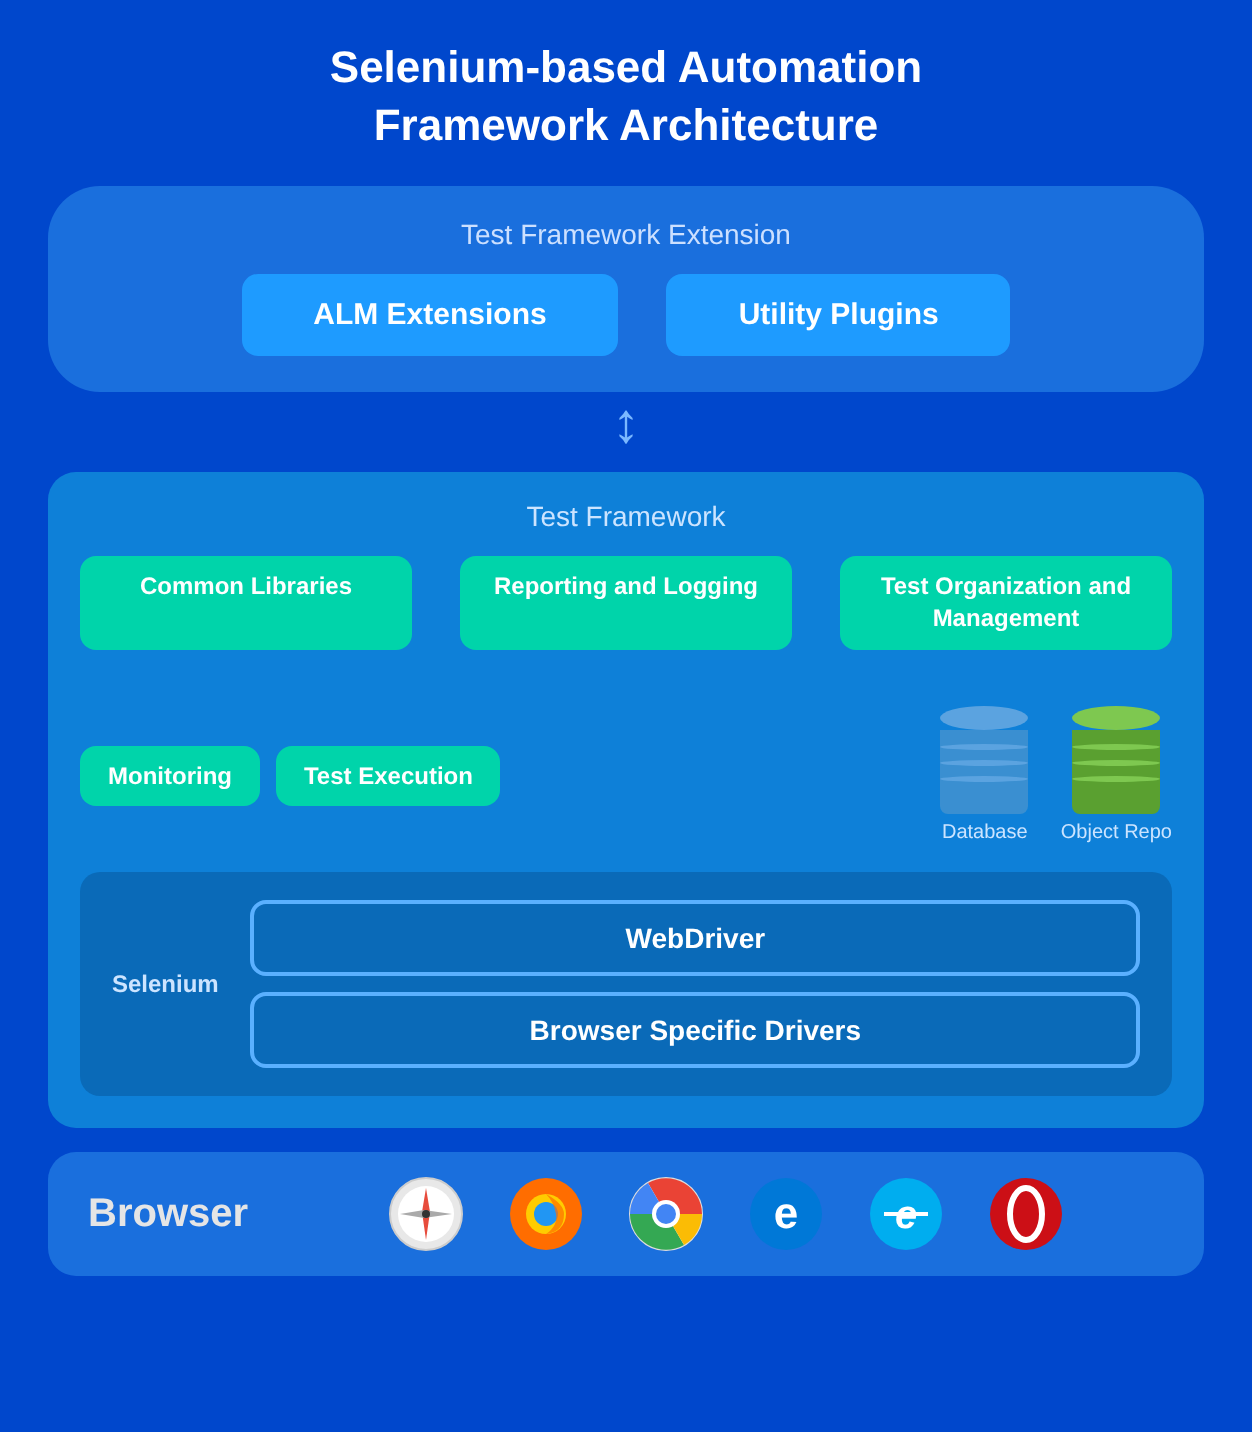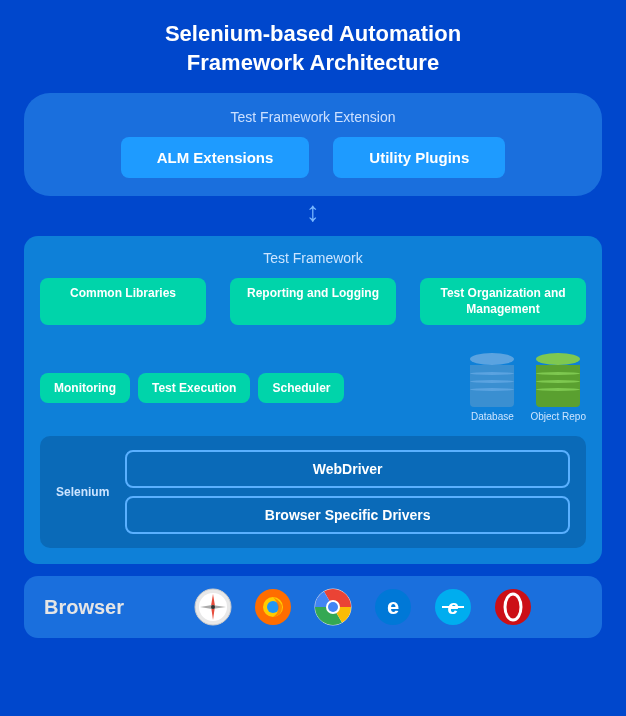--- a/index.html
+++ b/index.html
@@ -290,21 +290,20 @@
 
   <div class="tf-row1">
     <div class="tf-chip">Common Libraries</div>
     <div class="tf-chip">Reporting and Logging</div>
     <div class="tf-chip">Test Organization and Management</div>
   </div>
 
   <div class="tf-row2">
     <div class="tf-chip-sm">Monitoring</div>
     <div class="tf-chip-sm">Test Execution</div>
-    <div class="tf-chip-sm">Scheduler</div>
     <div class="tf-icons">
 
       <div class="db-icon-wrap">
         <div class="db-icon">
           <div class="db-top"></div>
           <div class="db-body">
             <div class="db-line"></div>
             <div class="db-line"></div>
             <div class="db-line"></div>
           </div>

